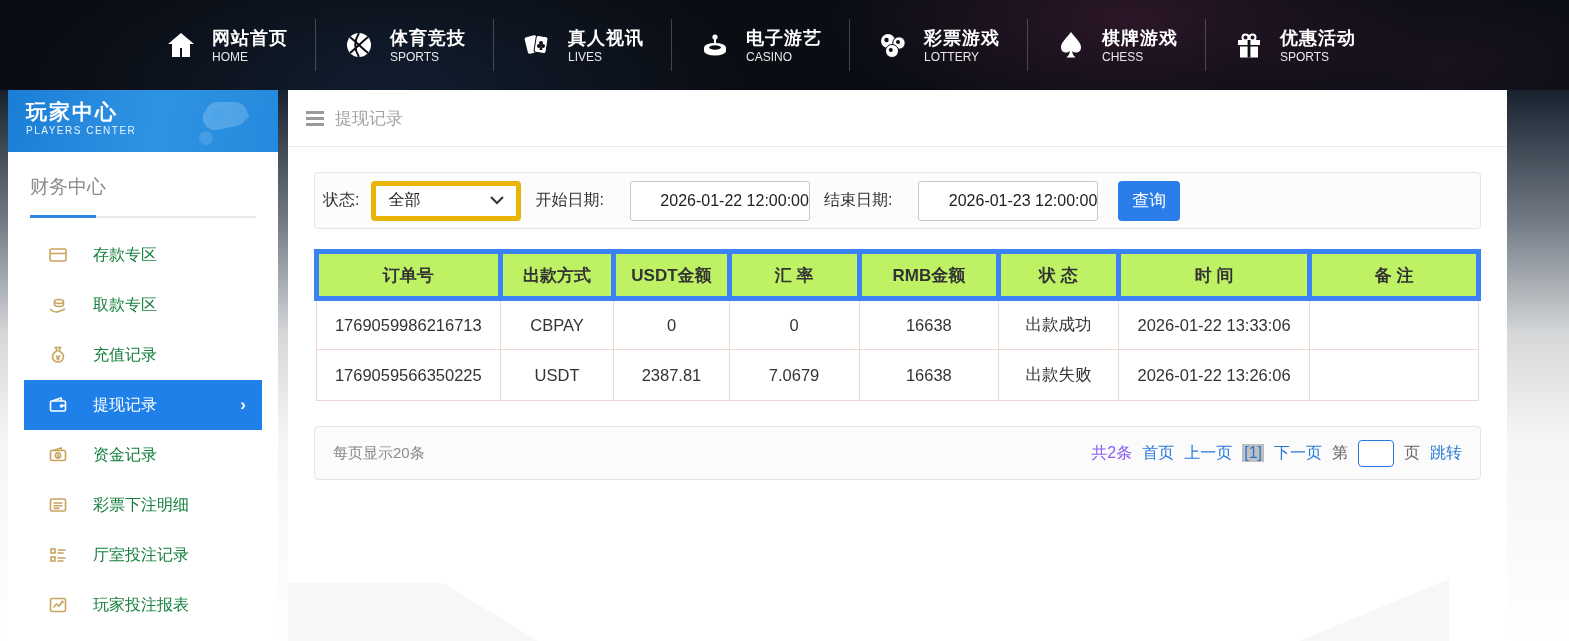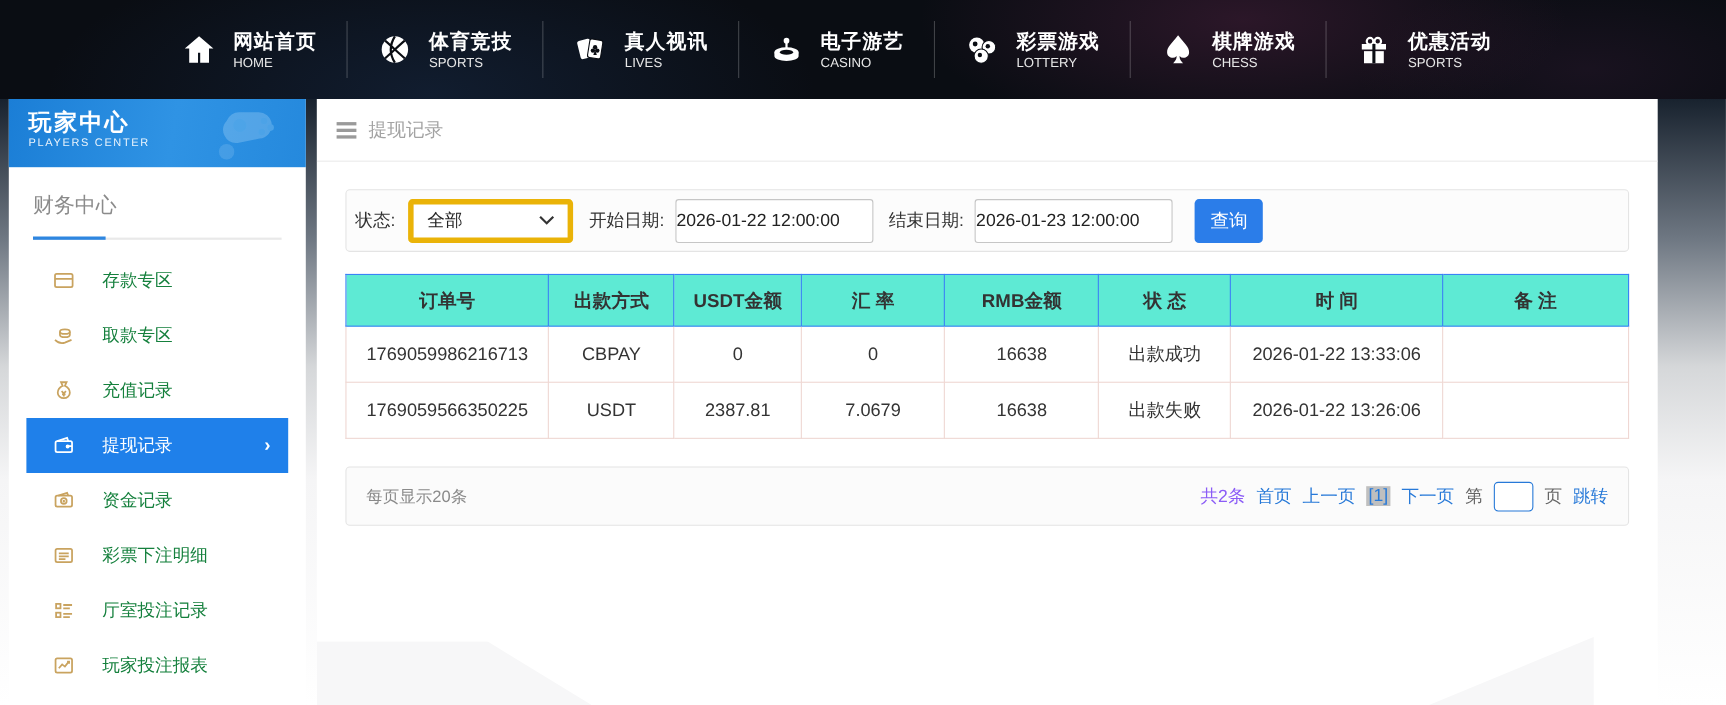--- a/index.html
+++ b/index.html
@@ -56,28 +56,28 @@
   .crumb-title { color:#a3a3a3; font-size:17px; }
   .content { padding:25px 26px 0 26px; position:relative; }
 
   .filter-card { border:1px solid #e4e4e4; border-radius:4px; background:#fcfcfc;
     height:57px; display:flex; align-items:center; padding:0 8px; }
   .f-label { color:#333; font-size:16px; }
   .f-select { width:150px; height:40px; border:5px solid #eab308; border-radius:4px;
     background:#fff; display:flex; align-items:center; justify-content:space-between;
     padding:0 12px; margin:0 14px 0 12px; font-size:16px; color:#222; cursor:pointer; }
   .f-input { width:180px; height:40px; border:1px solid #c6c6c6; border-radius:3px;
-    text-align:left; font-size:16px; color:#222; margin:0 14px 0 10px;
+    text-align:right; font-size:16px; color:#222; margin:0 14px 0 26px;
     font-family:"Liberation Sans","DejaVu Sans",sans-serif; }
   .f-btn { width:62px; height:40px; background:#2b7de9; border:none; border-radius:4px;
     color:#fff; font-size:17px; cursor:pointer; margin-left:6px; }
 
   table.rec { width:100%; border-collapse:collapse; margin-top:20px; }
-  table.rec th { background:#5eead4; height:47px; font-size:17px; color:#333;
-    font-weight:bold; border:1px solid #3b82f6; }
+  table.rec th { background:#bef264; height:47px; font-size:17px; color:#333;
+    font-weight:bold; border:5px solid #3b82f6; }
   table.rec td { background:#fff; height:51px; text-align:center; font-size:16.5px;
     color:#333; border:1px solid #efd7d3; }
 
   .pager { margin-top:25px; border:1px solid #e4e4e4; border-radius:4px; background:#fbfbfb;
     height:54px; display:flex; align-items:center; justify-content:space-between;
     padding:0 18px; }
   .pg-left { color:#8a8a8a; font-size:15px; }
   .pg-right { display:flex; align-items:center; gap:10px; font-size:16px; }
   .pg-total { color:#8b5cf6; }
   .pg-link { color:#2779d8; cursor:pointer; text-decoration:none; }

